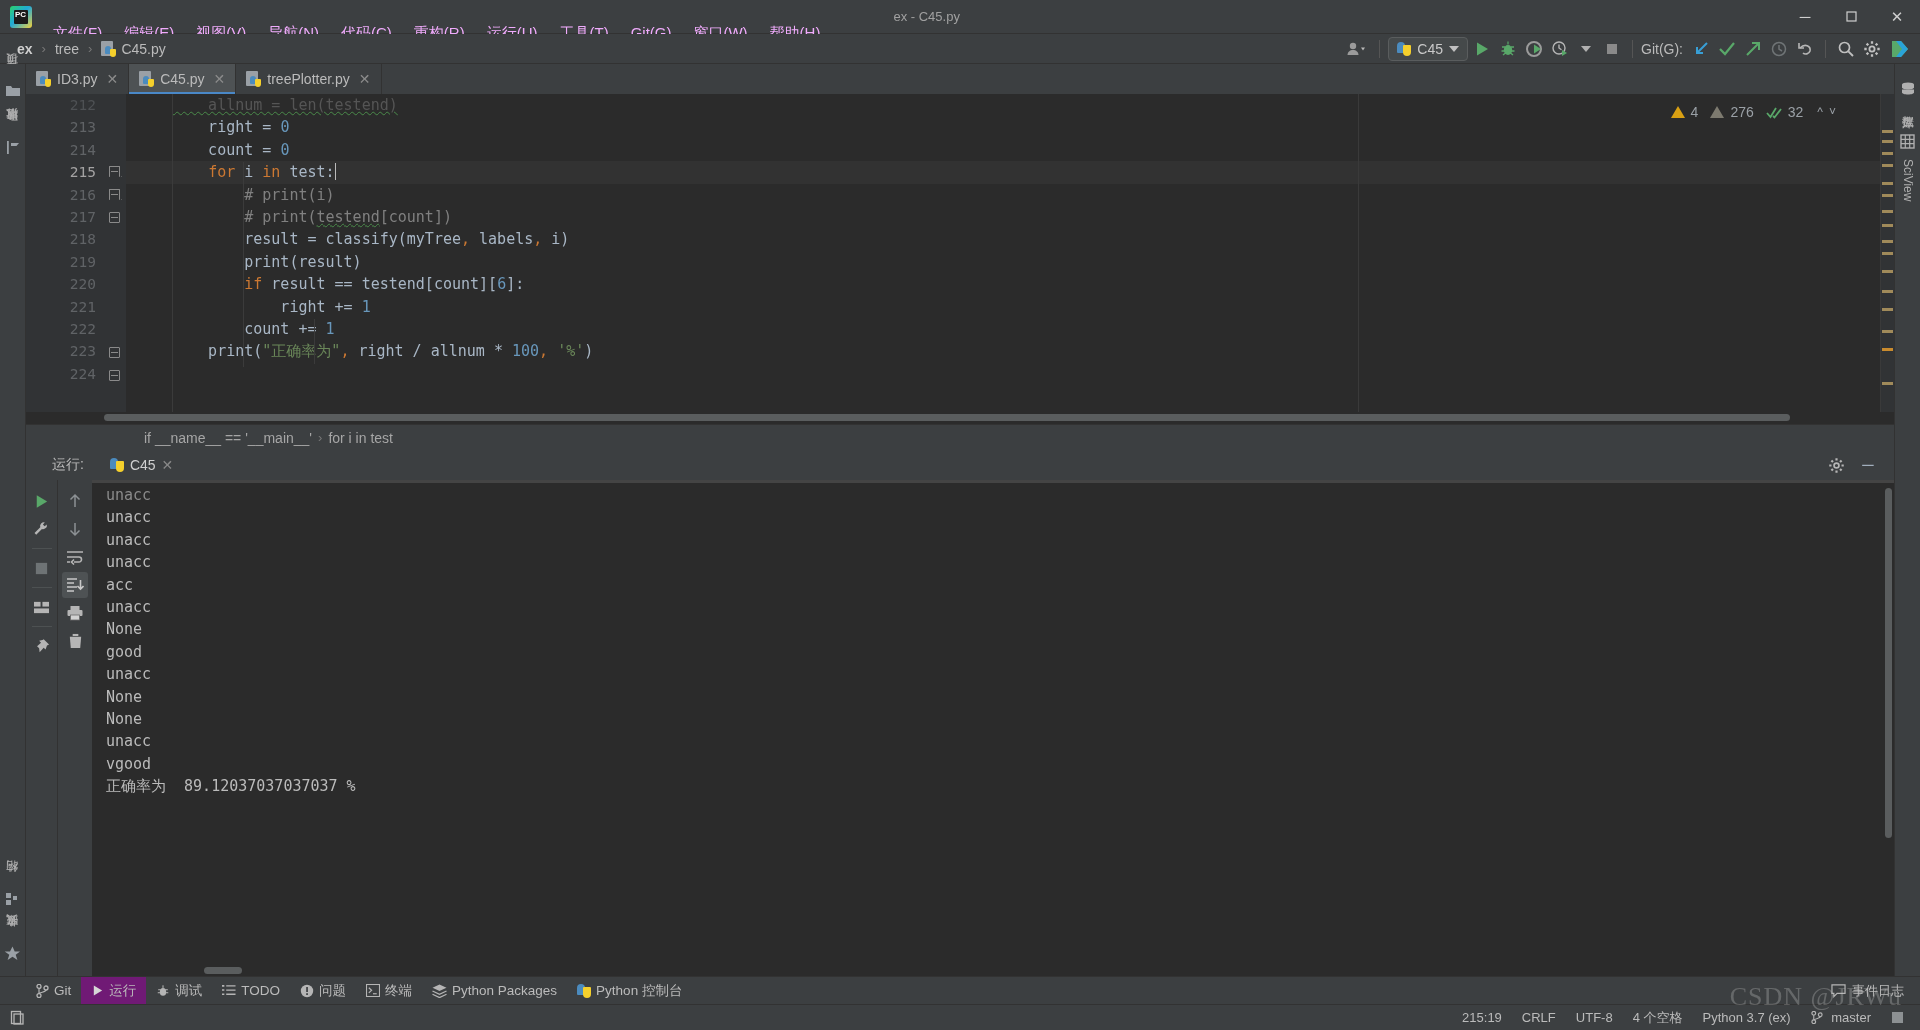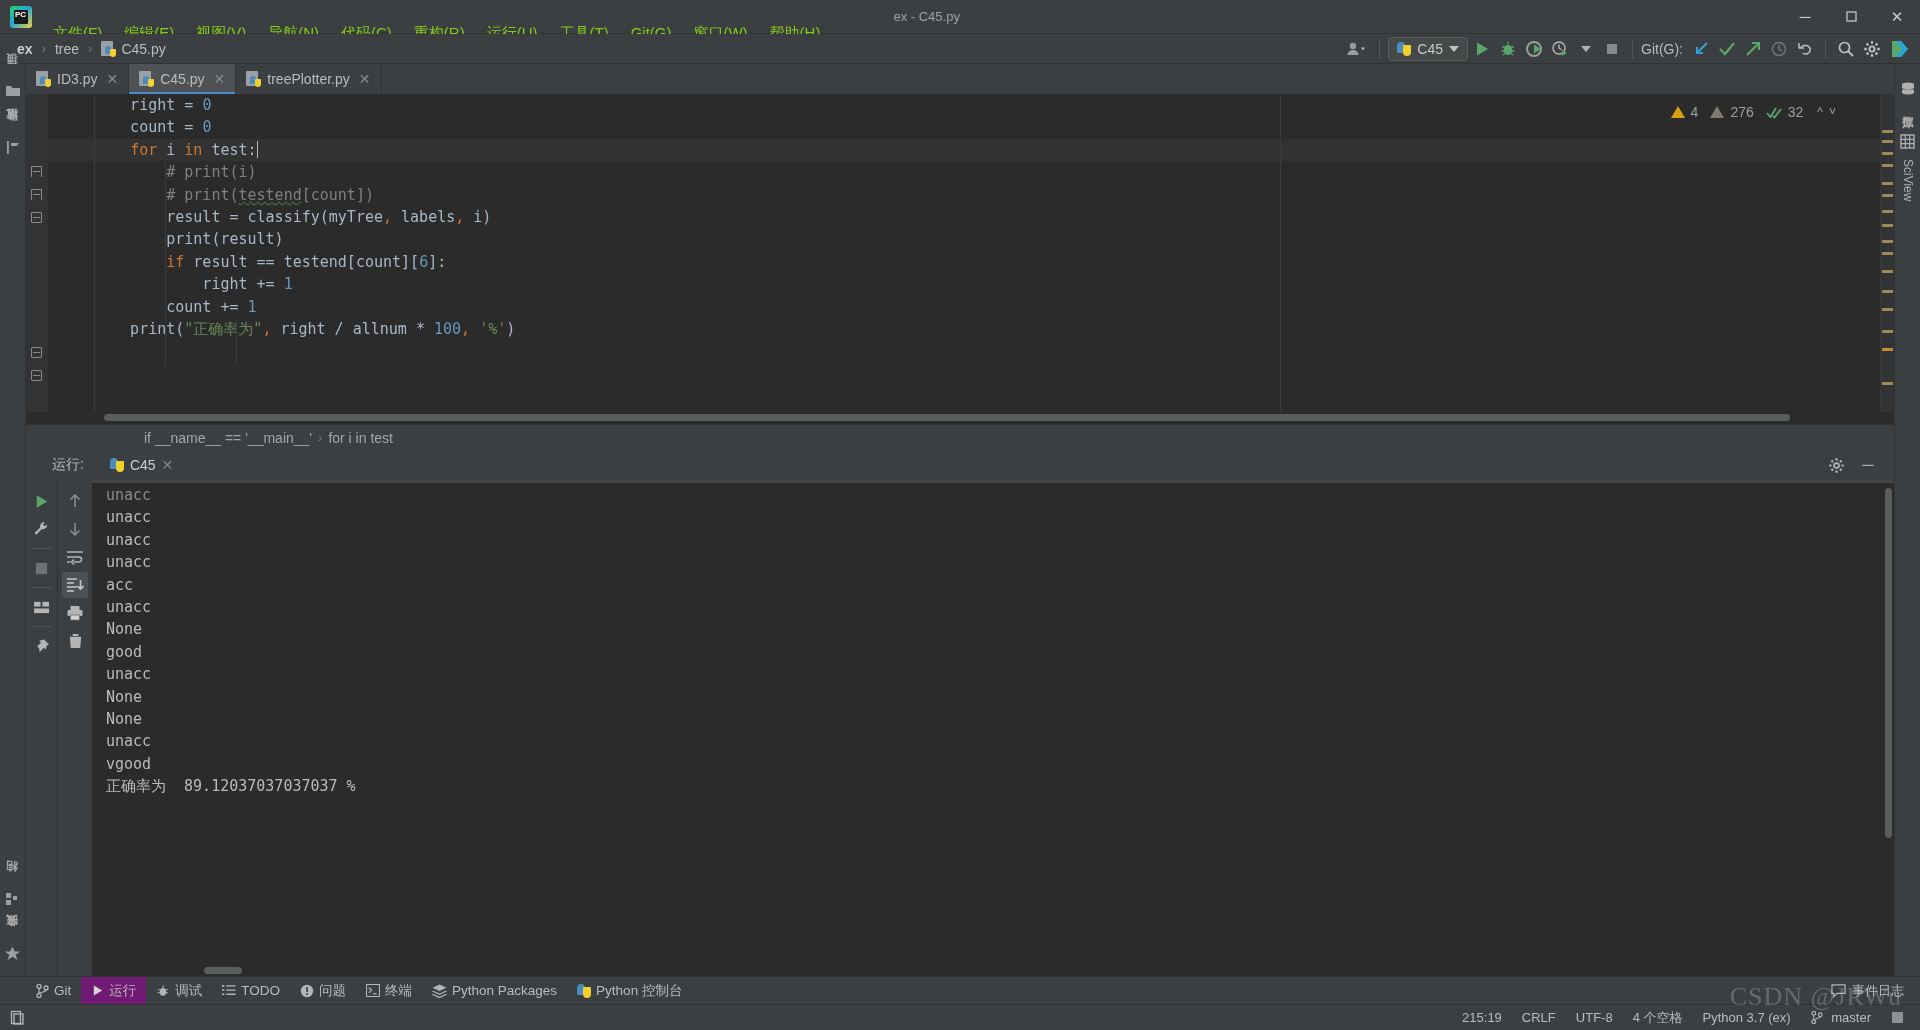--- a/index.html
+++ b/index.html
@@ -23,21 +23,21 @@
     background: linear-gradient(135deg,#2bd36a 0%, #21a9d8 45%, #f3d23c 100%);
   }
   .logo .inner {
     position: absolute; left: 6px; top: 6px; right: 6px; bottom: 6px;
     background: #1b1b1b; border-radius: 1px;
     font-size: 8px; color: #fff; line-height: 7px; padding: 1px 0 0 1px;
     font-family: "Liberation Sans", sans-serif; font-weight: bold;
   }
   .menu { display: flex; align-items: center; height: 100%; }
   .menu-item {
-    padding: 4px 11px; font-size: 15px; color: #84cc16; white-space: nowrap;
+    padding: 4px 11px; font-size: 15px; color: #f0abfc; white-space: nowrap;
     font-family: "Liberation Sans", sans-serif; line-height: 20px; margin-top: 32px;
   }
   .win-title {
     margin-left: 62px; font-size: 13px; color: #a0a0a0; white-space: nowrap;
   }
   .win-btns { margin-left: auto; display: flex; align-items: center; height: 100%; }
   .win-btn {
     width: 46px; height: 34px; display: flex; align-items: center; justify-content: center;
     color: #cfcfcf; font-size: 15px;
   }
@@ -460,35 +460,51 @@
                   <span class="y"></span>
                 </span>
               </span>
             <span>treePlotter.py</span>
             <span class="x">✕</span>
           </div>
         </div>
 
         <div class="editor">
 
+          <div class="gutter">
+            <div class="ln" style="color:#4e5154">212</div>
+            <div class="ln">213</div>
+            <div class="ln">214</div>
+            <div class="ln" style="color:#a4a3a3">215</div>
+            <div class="ln">216</div>
+            <div class="ln">217</div>
+            <div class="ln">218</div>
+            <div class="ln">219</div>
+            <div class="ln">220</div>
+            <div class="ln">221</div>
+            <div class="ln">222</div>
+            <div class="ln">223</div>
+            <div class="ln">224</div>
+          </div>
 
           <div class="foldcol">
             <div class="fold pointy" style="top:72px"></div>
             <div class="fold pointy" style="top:95px"></div>
             <div class="fold" style="top:118px"></div>
             <div class="fold" style="top:253px"></div>
             <div class="fold" style="top:276px"></div>
           </div>
 
           <div class="codearea">
             <div class="indentguide" style="left:46px"></div>
             <div class="indentguide" style="left:117px; top:68px; bottom:45px"></div>
             <div class="indentguide" style="left:188px; top:225px; height:45px"></div>
             <div class="rightmargin"></div>
 
+            <div class="codeline" style="color:#555"><span class="wavy">    allnum = len(testend)</span></div>
             <div class="codeline">    right <span class="hl-def">=</span> <span class="hl-num">0</span></div>
             <div class="codeline">    count <span class="hl-def">=</span> <span class="hl-num">0</span></div>
             <div class="codeline cur">    <span class="hl-kw">for</span> i <span class="hl-kw">in</span> test:<span class="caret"></span></div>
             <div class="codeline">        <span class="hl-com"># print(i)</span></div>
             <div class="codeline">        <span class="hl-com"># print(<span class="wavy">testend</span>[count])</span></div>
             <div class="codeline">        result <span class="hl-def">=</span> classify(myTree<span class="hl-kw">,</span> labels<span class="hl-kw">,</span> i)</div>
             <div class="codeline">        print(result)</div>
             <div class="codeline">        <span class="hl-kw">if</span> result == testend[count][<span class="hl-num">6</span>]:</div>
             <div class="codeline">            right += <span class="hl-num">1</span></div>
             <div class="codeline">        count += <span class="hl-num">1</span></div>

